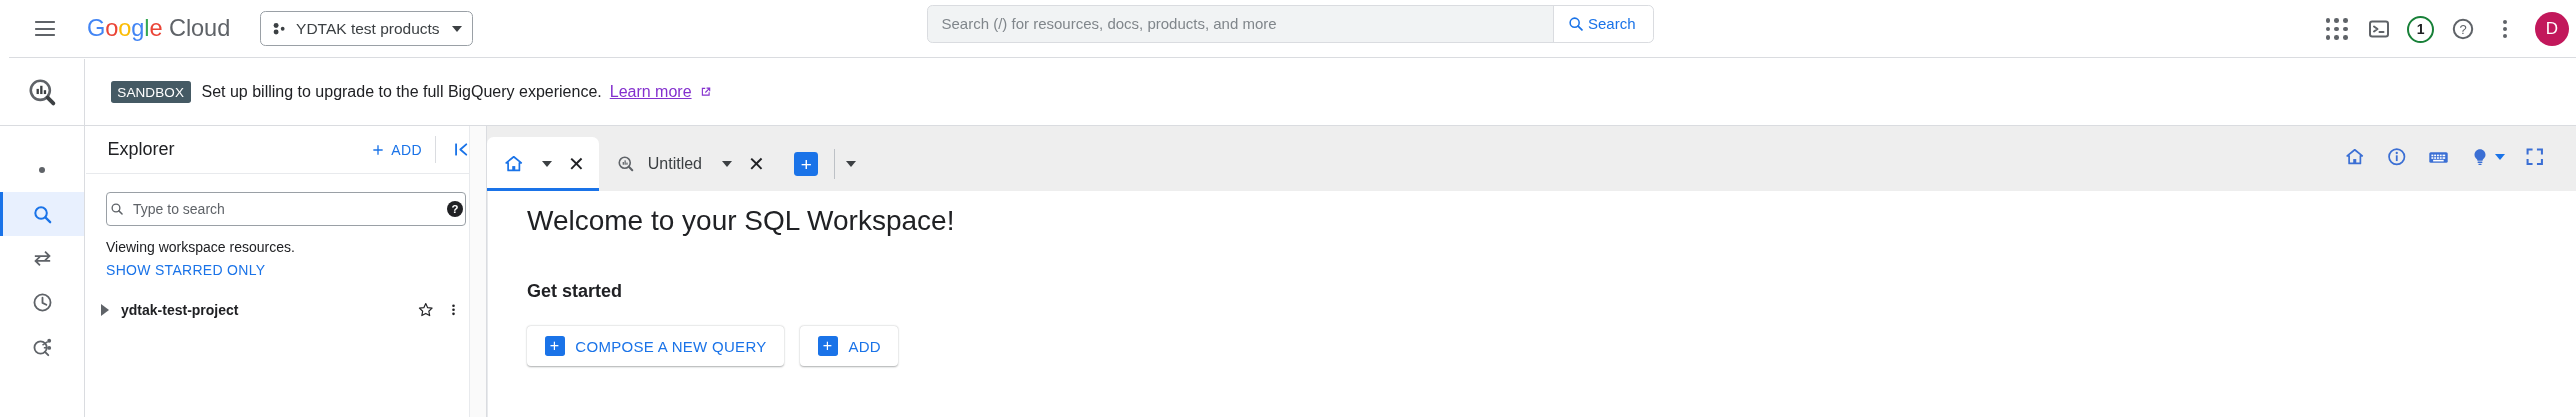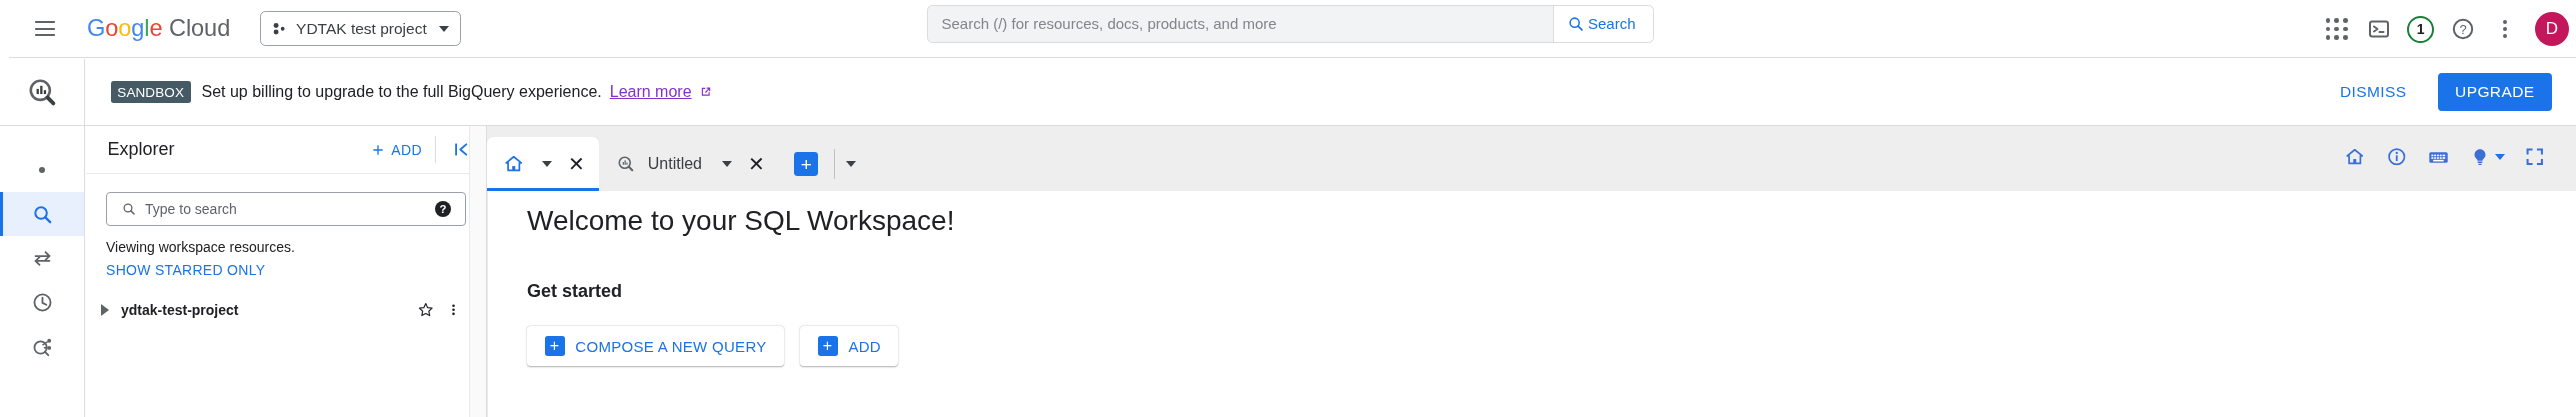--- a/index.html
+++ b/index.html
@@ -162,21 +162,21 @@
     display: flex; align-items: center; gap: 5.4px; color: #1a73e8;
     font-size: 14px; letter-spacing: 0.3px; cursor: pointer; padding-right: 13.5px;
   }
   .exp-divider { width: 0.7px; height: 27px; background: #dadce0; }
   .exp-collapse {
     width: 50px; display: flex; align-items: center; justify-content: center;
     cursor: pointer; color: #1a73e8; font-size: 18px;
   }
   .exp-search {
     margin: 17.5px 20px 0 20px; height: 34px; border: 0.7px solid #9aa0a6;
-    border-radius: 4px; display: flex; align-items: center; padding: 0 14px;
+    border-radius: 4px; display: flex; align-items: center; padding: 0 2px;
   }
   .exp-search input {
     flex: 1; border: 0; outline: none; font-size: 14px; color: #3c4043;
     padding-left: 8px; background: transparent;
     font-family: "Liberation Sans", sans-serif;
   }
   .exp-search input::placeholder { color: #5f6368; }
   .help-dot {
     width: 16px; height: 16px; border-radius: 50%; background: #202124;
     color: #fff; font-size: 11.4px; font-weight: bold;
@@ -283,21 +283,21 @@
   <div class="gc-logo">
     <span class="g1">G</span><span class="g2">o</span><span class="g3">o</span><span class="g4">g</span><span class="g5">l</span><span class="g6">e</span><span class="cloud">&nbsp;Cloud</span>
   </div>
 
   <div class="project-chip">
     <svg width="17.5" height="17.5" viewBox="0 0 24 24">
       <circle cx="7" cy="7.5" r="3.4" fill="#3c4043"></circle>
       <circle cx="7" cy="16.5" r="3.4" fill="#3c4043"></circle>
       <circle cx="16" cy="12" r="2.6" fill="#3c4043"></circle>
     </svg>
-    <span>YDTAK test project</span>
+    <span>YDTAK test products</span>
     <span class="chip-caret"></span>
   </div>
 
   <div class="search-wrap">
 
     <input class="search-input" type="text" placeholder="Search (/) for resources, docs, products, and more" style="">
     <button class="search-btn">
       <svg width="17.5" height="17.5" viewBox="0 0 24 24">
         <circle cx="10.5" cy="10.5" r="6.2" fill="none" stroke="#1a73e8" stroke-width="2.1"></circle>
         <line x1="15.2" y1="15.2" x2="20.5" y2="20.5" stroke="#1a73e8" stroke-width="2.4" stroke-linecap="round"></line>
@@ -400,24 +400,20 @@
 <div id="sandbox-bar">
   <span class="sandbox-badge">SANDBOX</span>
   <span class="sandbox-text">Set up billing to upgrade to the full BigQuery experience.</span>
   <span class="sandbox-link">
     <span>Learn more</span>
     <svg width="13.5" height="13.5" viewBox="0 0 24 24">
       <path d="M5 5h6v2H7v10h10v-4h2v6H5z" fill="#8430ce"></path>
       <path d="M13.5 4.5H20v6.5h-2V8l-6 6-1.4-1.4 6-6h-3.1z" fill="#8430ce"></path>
     </svg>
   </span>
-  <div class="sandbox-actions">
-    <button class="btn-text">DISMISS</button>
-    <button class="btn-filled">UPGRADE</button>
-  </div>
 </div>
 
 <div id="explorer">
   <div class="exp-header">
     <span class="exp-title">Explorer</span>
     <div class="exp-actions">
       <div class="exp-add">
         <svg width="16" height="16" viewBox="0 0 24 24">
           <path d="M11 5h2v6h6v2h-6v6h-2v-6H5v-2h6z" fill="#1a73e8"></path>
         </svg>

